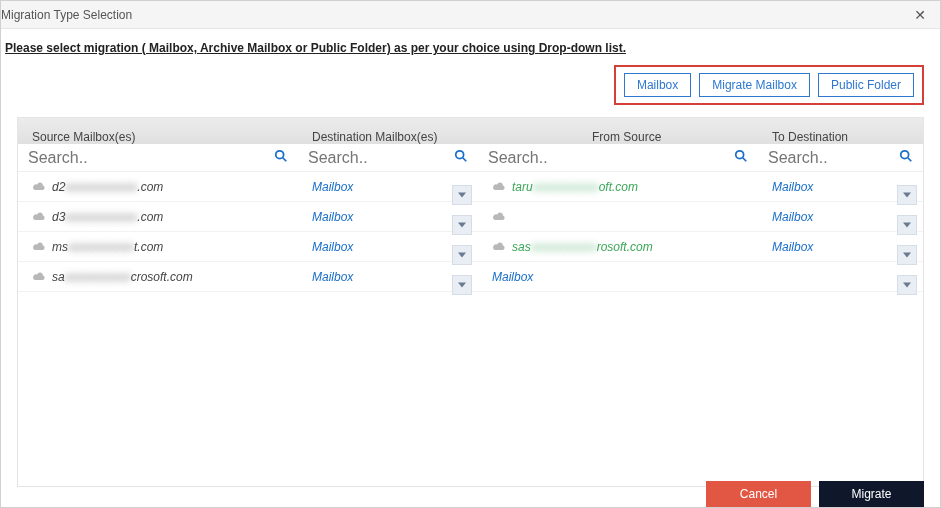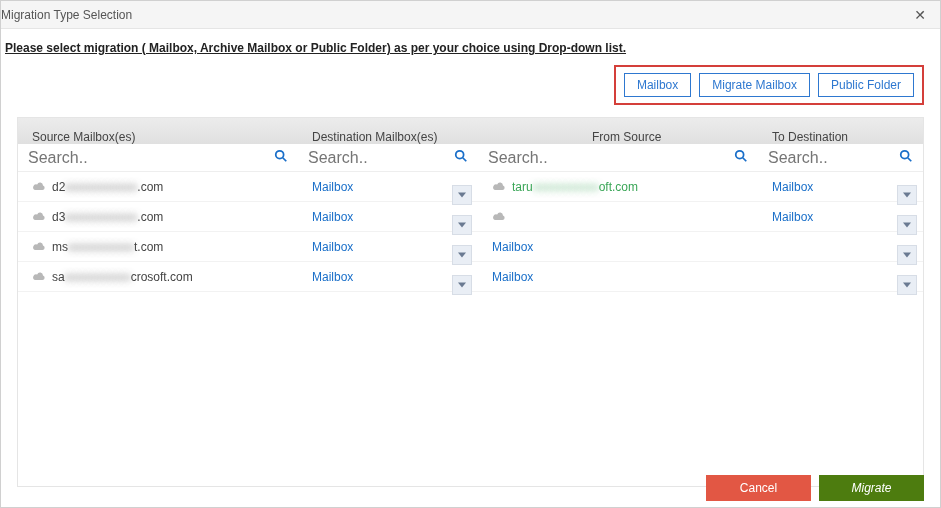--- a/index.html
+++ b/index.html
@@ -23,37 +23,37 @@
   .col-dst { width: 280px; }
   .col-to { flex: 1; }
 
   .search-row { display: flex; height: 28px; border-bottom: 1px solid #eee; }
   .search-cell { display: flex; align-items: center; padding: 0 6px 0 10px; position: relative; }
   .search-cell input { border: none; outline: none; font-size: 16px; width: 100%; color: #555; background: transparent; }
   .search-cell .mag { color: #1a6fc9; font-size: 14px; cursor: pointer; padding: 0 4px; }
   .col-src.search-cell, .col-dst.search-cell, .col-to.search-cell, .col-from.search-cell { }
 
   .row { display: flex; height: 30px; align-items: center; font-size: 12px; border-bottom: 1px solid #f2f2f2; }
-  .cell { display: flex; align-items: center; padding-left: 14px; }
+  .cell { display: flex; align-items: center; padding-left: 14px; font-style: italic; }
   .cell-src, .cell-dst { width: 280px; }
   .cell-from { width: 180px; position: relative; }
   .cell-to { flex: 1; position: relative; }
   .cloud { color: #9a9a9a; margin-right: 6px; font-size: 12px; }
   .mbx-name { color: #444; white-space: nowrap; }
   .mbx-dst { color: #3aa657; white-space: nowrap; }
   .blur { color: transparent; text-shadow: 0 0 6px rgba(80,80,80,0.7); }
   .blur-g { color: transparent; text-shadow: 0 0 6px rgba(58,166,87,0.7); }
   .dd-label { color: #1a6fc9; }
   .dd-arrow { position: absolute; right: 6px; top: 5px; width: 20px; height: 20px; background: #e9eef5; border: 1px solid #d7dde6; display: flex; align-items: center; justify-content: center; cursor: pointer; }
   .dd-arrow svg { width: 8px; height: 6px; }
 
-  .footer { position: absolute; bottom: 0; left: 0; right: 0; height: 38px; display: flex; justify-content: flex-end; align-items: center; padding-right: 16px; gap: 8px; }
+  .footer { position: absolute; bottom: 0; left: 0; right: 0; height: 38px; display: flex; justify-content: flex-end; align-items: flex-end; padding-right: 16px; gap: 8px; }
   .btn { width: 105px; height: 26px; border: none; color: #fff; font-size: 12px; cursor: pointer; }
   .btn-cancel { background: #e25744; }
-  .btn-migrate { background: #4d7c0f; font-style: italic; }
+  .btn-migrate { background: #0f172a; }
 </style>
 </head>
 <body>
 
 <div class="titlebar">
   <span class="titlebar-title">Migration Type Selection</span>
   <div class="titlebar-close">
     <span>✕</span>
   </div>
 </div>
@@ -183,20 +183,26 @@
           <span class="mbx-name"><span>ms</span><span class="blur">xxxxxxxxxxx</span><span>t.com</span></span>
         </div>
         <div class="cell cell-from">
           <span class="dd-label">Mailbox</span>
           <div class="dd-arrow">
             <svg viewBox="0 0 10 6">
               <path d="M0 0 L5 6 L10 0 Z" fill="#6a7a92"></path>
             </svg>
           </div>
         </div>
+        <div class="cell cell-dst">
+          <span class="cloud"><svg width="14" height="10" viewBox="0 0 14 10">
+              <path d="M11 4.5a3 3 0 0 0-5.8-1A2.5 2.5 0 0 0 3 9h7.5A2.3 2.3 0 0 0 11 4.5Z" fill="#b8b8b8"></path>
+            </svg></span>
+          <span class="mbx-dst"><span>sas</span><span class="blur-g">xxxxxxxxxxx</span><span>rosoft.com</span></span>
+        </div>
         <div class="cell cell-to">
           <span class="dd-label">Mailbox</span>
           <div class="dd-arrow">
             <svg viewBox="0 0 10 6">
               <path d="M0 0 L5 6 L10 0 Z" fill="#6a7a92"></path>
             </svg>
           </div>
         </div>
       </div>
       <div class="row">

